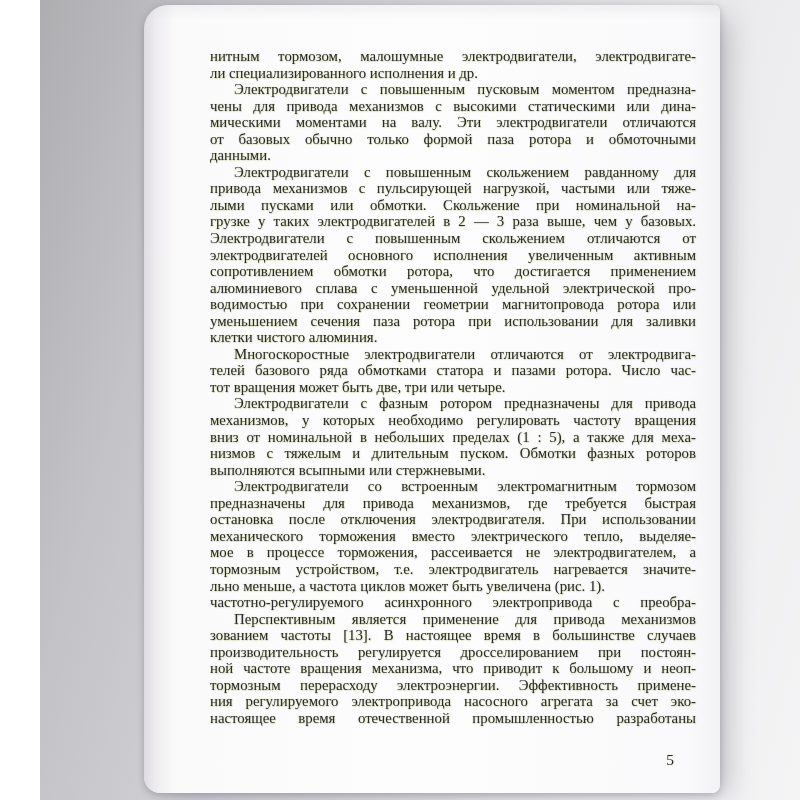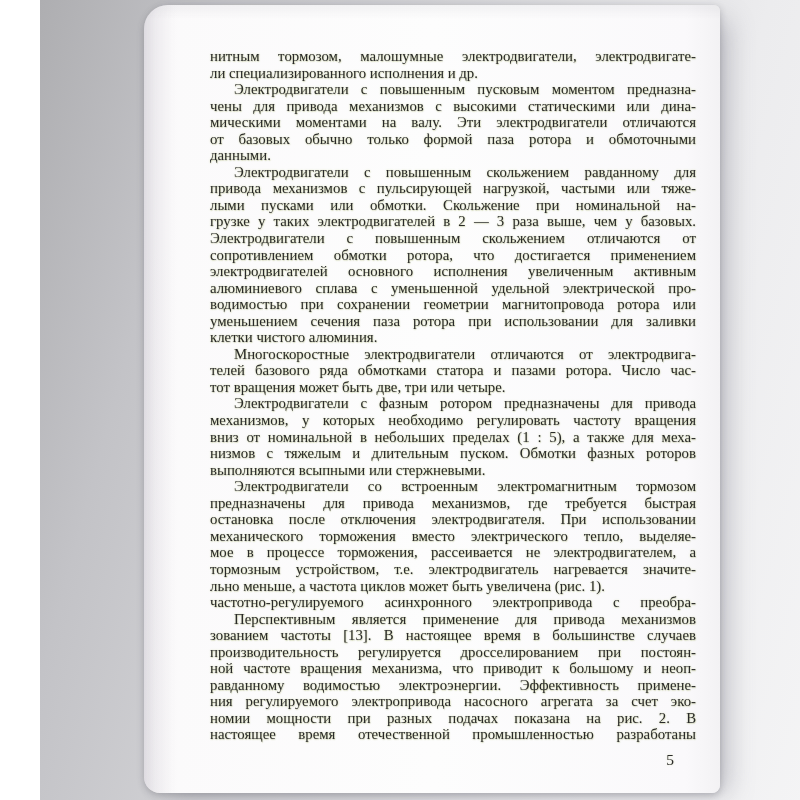--- a/index.html
+++ b/index.html
@@ -52,22 +52,22 @@
           <div class="line j"><span>мическими моментами на валу. Эти электродвигатели отличаются</span></div>
           <div class="line j"><span>от базовых обычно только формой паза ротора и обмоточными</span></div>
           <div class="line"><span>данными.</span></div>
         </div>
         <div class="para">
           <div class="line j ind"><span class="it">Электродвигатели с повышенным скольжением</span><span> равданному для</span></div>
           <div class="line j"><span>привода механизмов с пульсирующей нагрузкой, частыми или тяже-</span></div>
           <div class="line j"><span>лыми пусками или обмотки. Скольжение при номинальной на-</span></div>
           <div class="line j"><span>грузке у таких электродвигателей в 2 — 3 раза выше, чем у базовых.</span></div>
           <div class="line j"><span>Электродвигатели с повышенным скольжением отличаются от</span></div>
+          <div class="line j"><span>электродвигателей основного исполнения увеличенным активным</span></div>
           <div class="line j"><span>сопротивлением обмотки ротора, что достигается применением</span></div>
-          <div class="line j"><span>электродвигателей основного исполнения увеличенным активным</span></div>
           <div class="line j"><span>алюминиевого сплава с уменьшенной удельной электрической про-</span></div>
           <div class="line j"><span>водимостью при сохранении геометрии магнитопровода ротора или</span></div>
           <div class="line j"><span>уменьшением сечения паза ротора при использовании для заливки</span></div>
           <div class="line"><span>клетки чистого алюминия.</span></div>
         </div>
         <div class="para">
           <div class="line j ind"><span class="it">Многоскоростные электродвигатели</span><span> отличаются от электродвига-</span></div>
           <div class="line j"><span>телей базового ряда обмотками статора и пазами ротора. Число час-</span></div>
           <div class="line"><span>тот вращения может быть две, три или четыре.</span></div>
         </div>
@@ -86,21 +86,20 @@
           <div class="line j"><span>мое в процессе торможения, рассеивается не электродвигателем, а</span></div>
           <div class="line j"><span>тормозным устройством, т.е. электродвигатель нагревается значите-</span></div>
           <div class="line"><span>льно меньше, а частота циклов может быть увеличена (рис. 1).</span></div>
         </div>
         <div class="para">
           <div class="line j"><span>частотно-регулируемого асинхронного электропривода с преобра-</span></div>
           <div class="line j ind"><span>Перспективным является применение для привода механизмов</span></div>
           <div class="line j"><span>зованием частоты [13]. В настоящее время в большинстве случаев</span></div>
           <div class="line j"><span>производительность регулируется дросселированием при постоян-</span></div>
           <div class="line j"><span>ной частоте вращения механизма, что приводит к большому и неоп-</span></div>
-          <div class="line j"><span>равданному водимостью электроэнергии. Эффективность примене-</span></div>
+          <div class="line j"><span>тормозным перерасходу электроэнергии. Эффективность примене-</span></div>
           <div class="line j"><span>ния регулируемого электропривода насосного агрегата за счет эко-</span></div>
-          <div class="line j"><span>номии мощности при разных подачах показана на рис. 2. В</span></div>
           <div class="line j"><span>настоящее время отечественной промышленностью разработаны</span></div>
         </div>
       </div>
     <div class="pagenum">5</div>
   </div>
 </div>
 
 </body></html>

